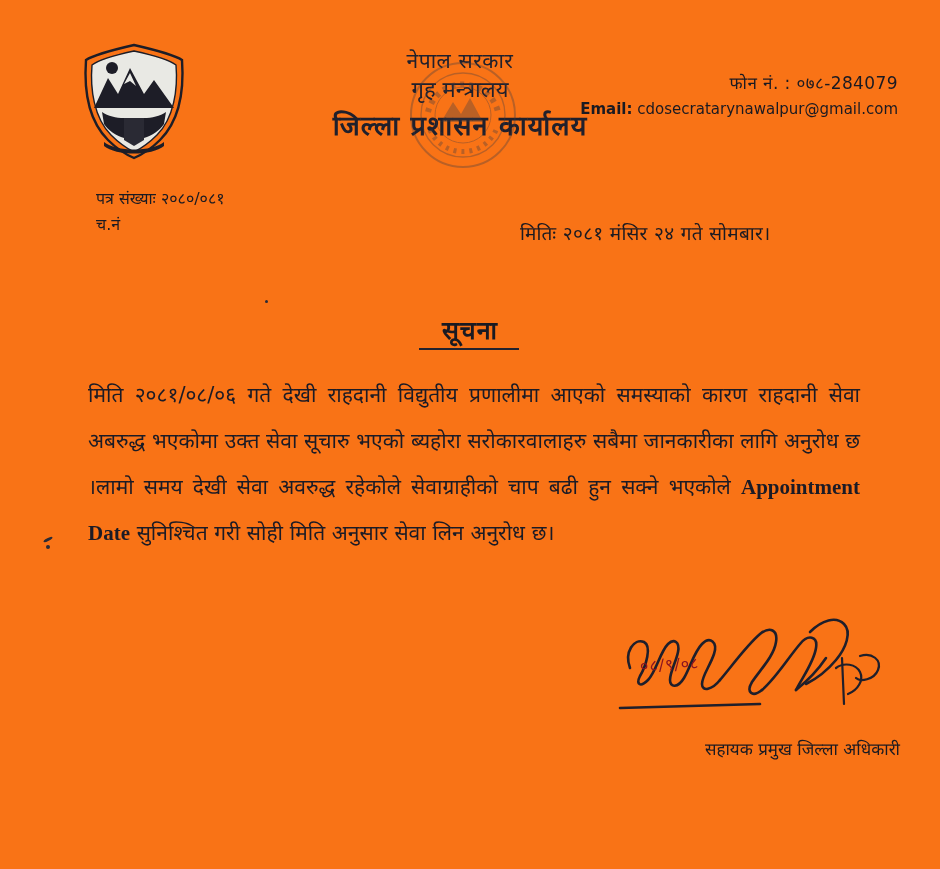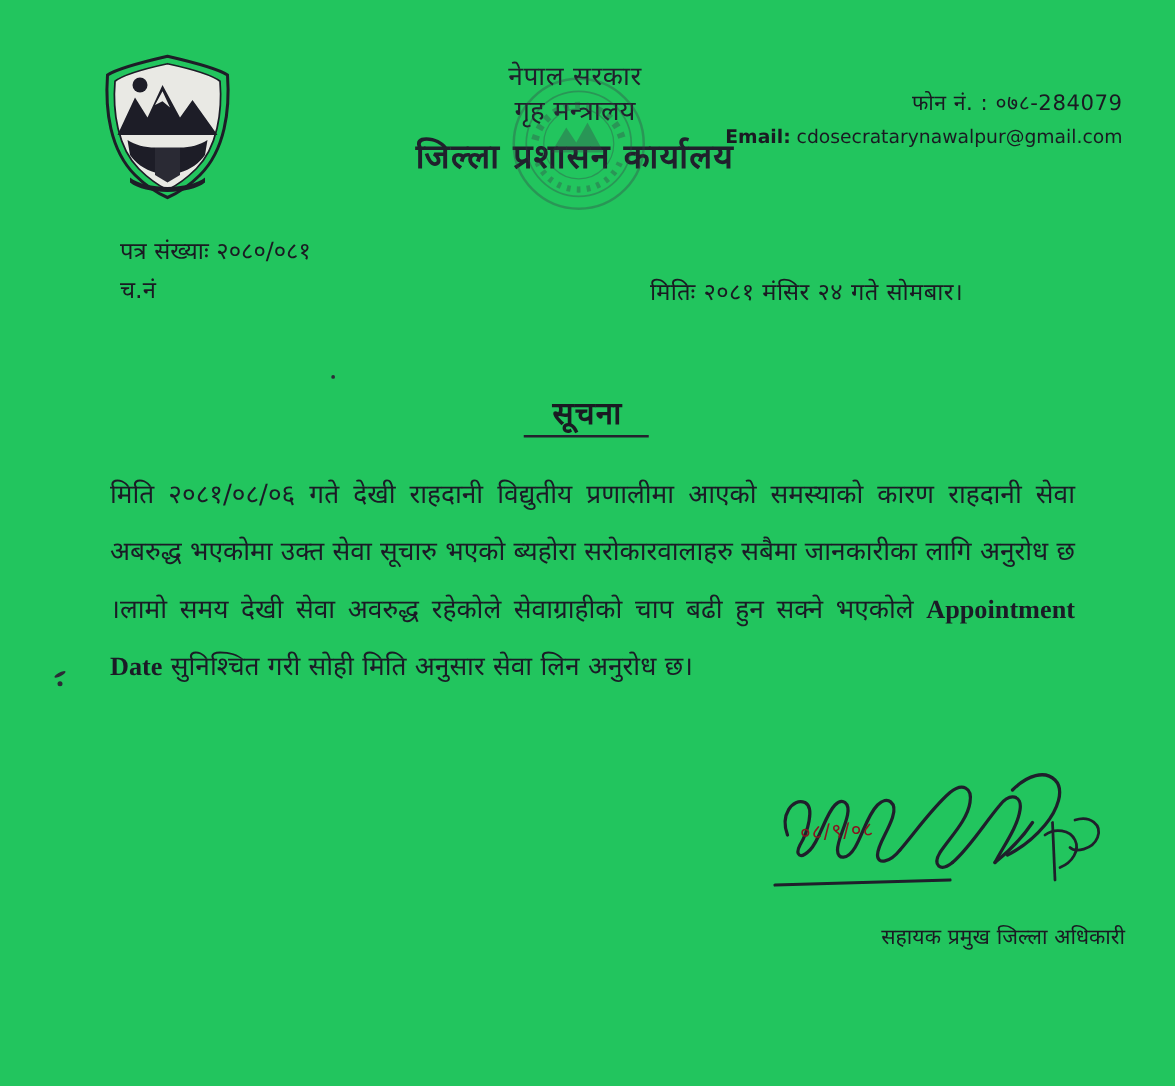--- a/index.html
+++ b/index.html
@@ -11,21 +11,21 @@
     height: 869px;
     background: #ffffff;
     font-family: "DejaVu Sans", sans-serif;
     color: #1a1a22;
     overflow: hidden;
   }
   .page {
     position: relative;
     width: 940px;
     height: 869px;
-    background: #22c55e;
+    background: #f97316;
   }
 
   
   .header {
     position: absolute;
     top: 0;
     left: 0;
     width: 940px;
     height: 230px;
   }
@@ -93,21 +93,21 @@
   }
   .email-line {
     font-size: 15px;
   }
   .email-label { font-weight: bold; }
 
   .ref-block {
     position: absolute;
     left: 96px;
     top: 186px;
-    font-size: 19px;
+    font-size: 16px;
     line-height: 1.65;
   }
 
   .date-block {
     position: absolute;
     left: 520px;
     top: 220px;
     font-size: 19px;
     letter-spacing: 0.3px;
   }

